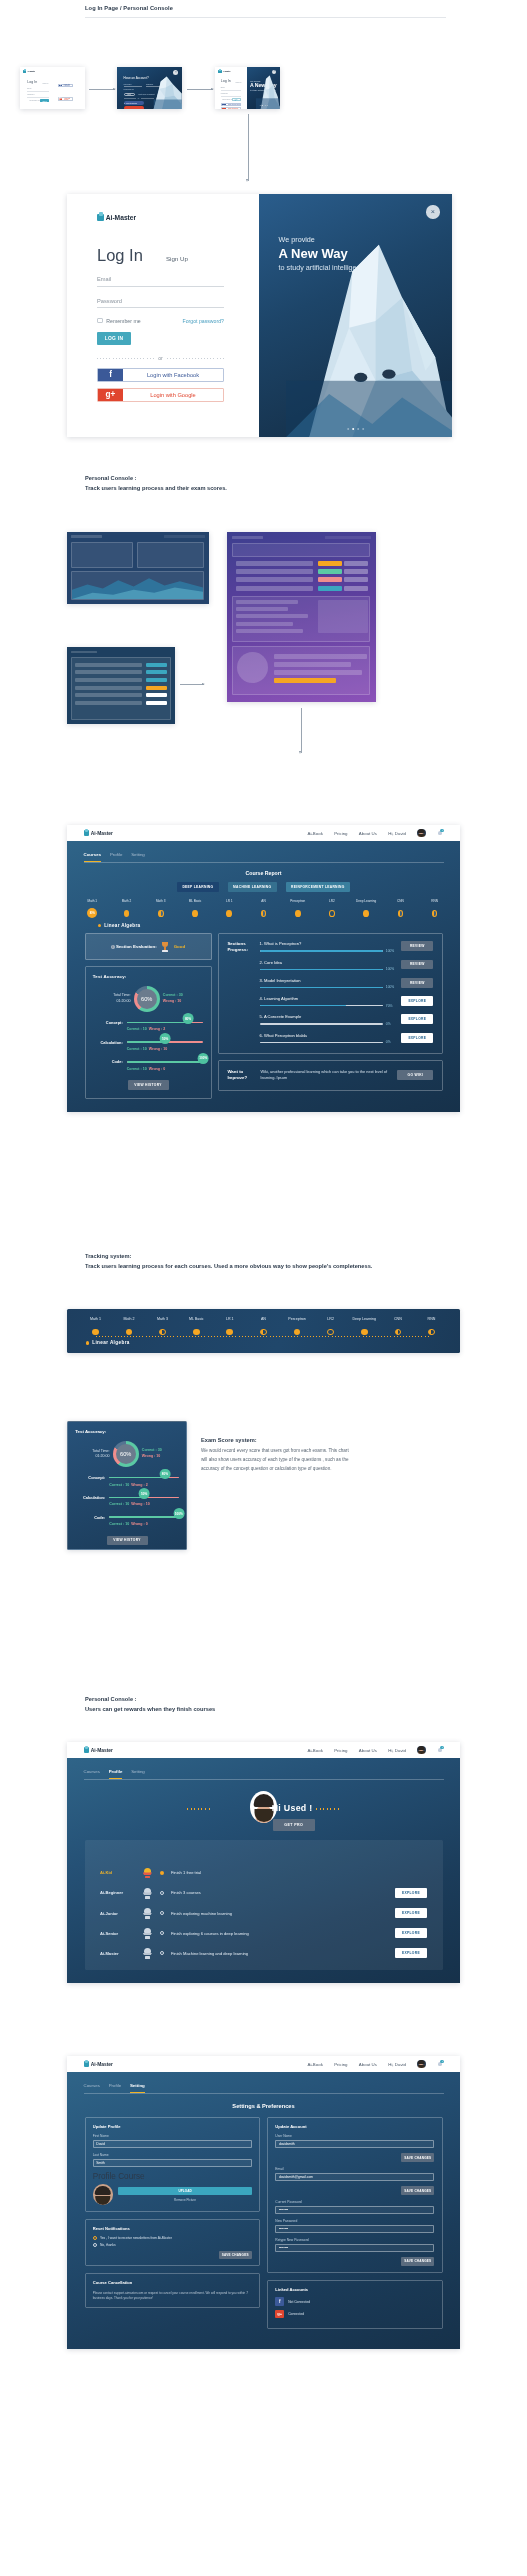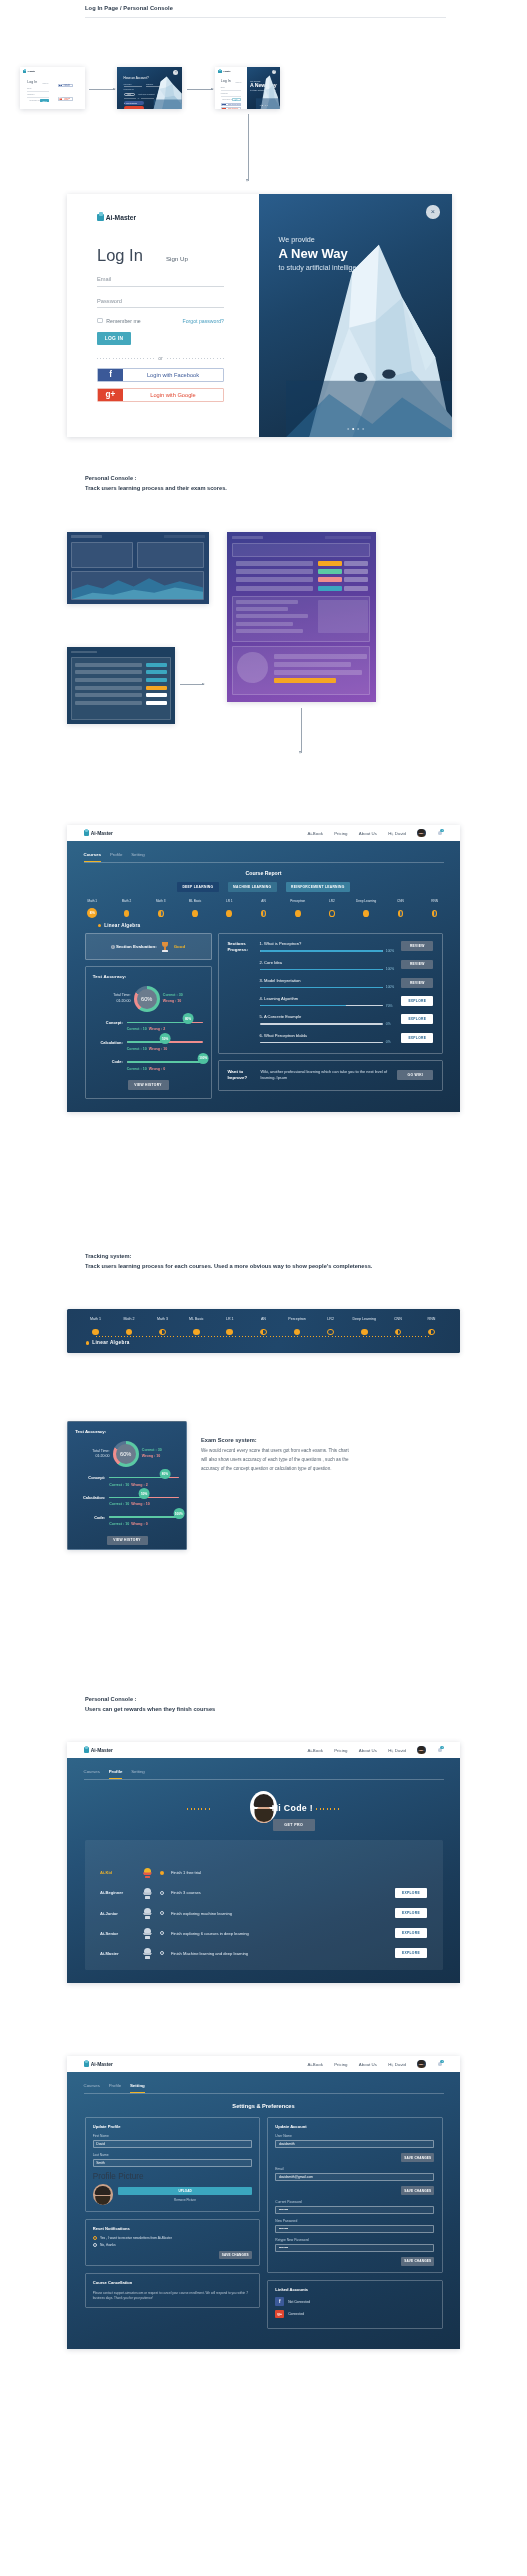--- a/index.html
+++ b/index.html
@@ -961,21 +961,21 @@
       <div class="subrule"></div>
 
       <div class="prof-hero">
         <div class="dots-l"></div>
         <div class="dots-r"></div>
         <div class="prof-av">
             <i class="f"></i>
             <i class="h"></i>
             <i class="bd"></i>
           </div>
-        <div class="hi">Hi Code !</div>
+        <div class="hi">Hi Used !</div>
         <div class="getpro">GET PRO</div>
       </div>
 
       <div class="rw-panel" id="rewards-host">
           <div class="rw on">
             <div class="nm">Ai-Kid</div>
             <div class="medal">
               <i class="cap"></i>
               <i class="rib"></i>
               <i class="base"></i>
@@ -1068,21 +1068,21 @@
           <div class="set-box">
             <h5>Update Profile</h5>
             <div class="fld">
               <div class="lb">First Name</div>
               <div class="in">David</div>
             </div>
             <div class="fld">
               <div class="lb">Last Name</div>
               <div class="in">Smith</div>
             </div>
-            <div class="lb" style="margin-top:4.1px">Profile Picture</div>
+            <div class="lb" style="margin-top:4.1px">Profile Course</div>
             <div class="pp" style="margin-top:3.1px">
               <div class="img">
                   <i class="h"></i>
                   <i class="b"></i>
                 </div>
               <div class="acts">
                 <div class="up">UPLOAD</div>
                 <div class="rm">Remove Picture</div>
               </div>
             </div>

